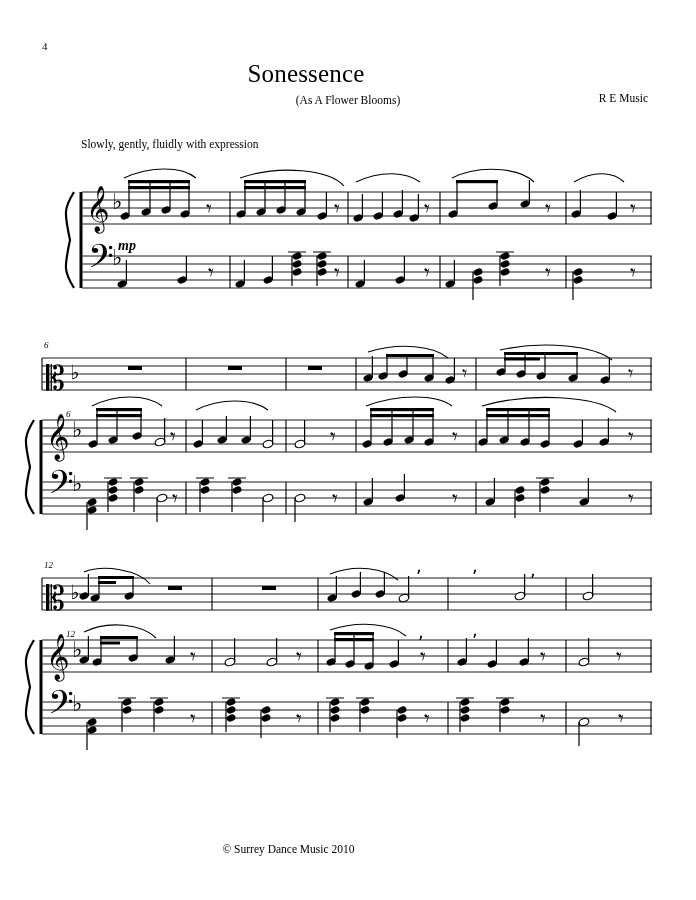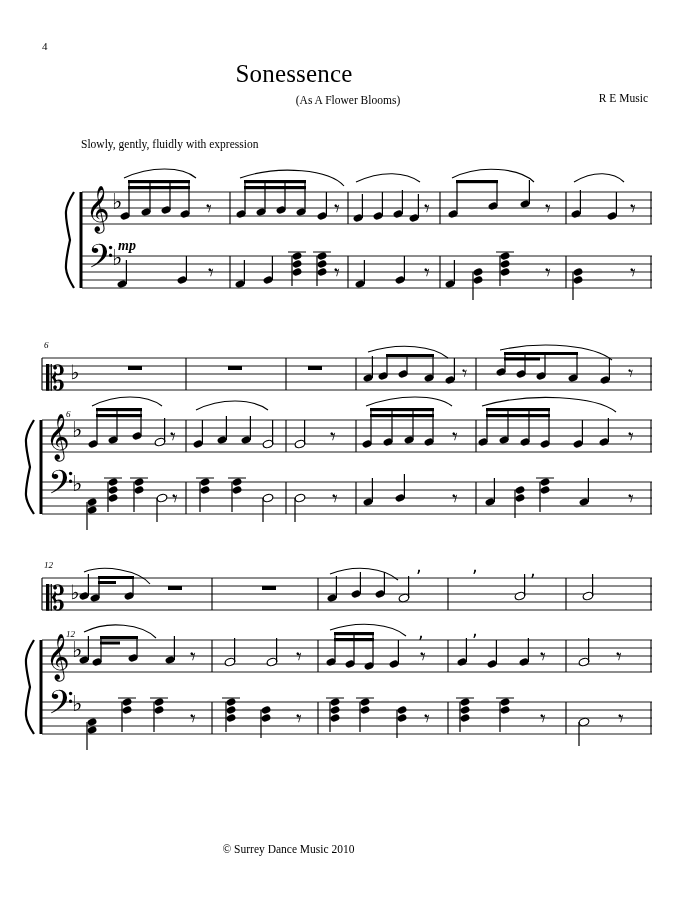--- a/index.html
+++ b/index.html
@@ -23,21 +23,21 @@
     background: #fff;
   }
   .page-number {
     position: absolute;
     left: 42px;
     top: 40px;
     font-size: 11px;
   }
   .title {
     position: absolute;
-    left: 4px;
+    left: 16px;
     top: 60px;
     width: 580px;
     text-align: center;
     font-size: 25px;
     letter-spacing: 0.2px;
   }
   .subtitle {
     position: absolute;
     left: 0;
     top: 94px;

